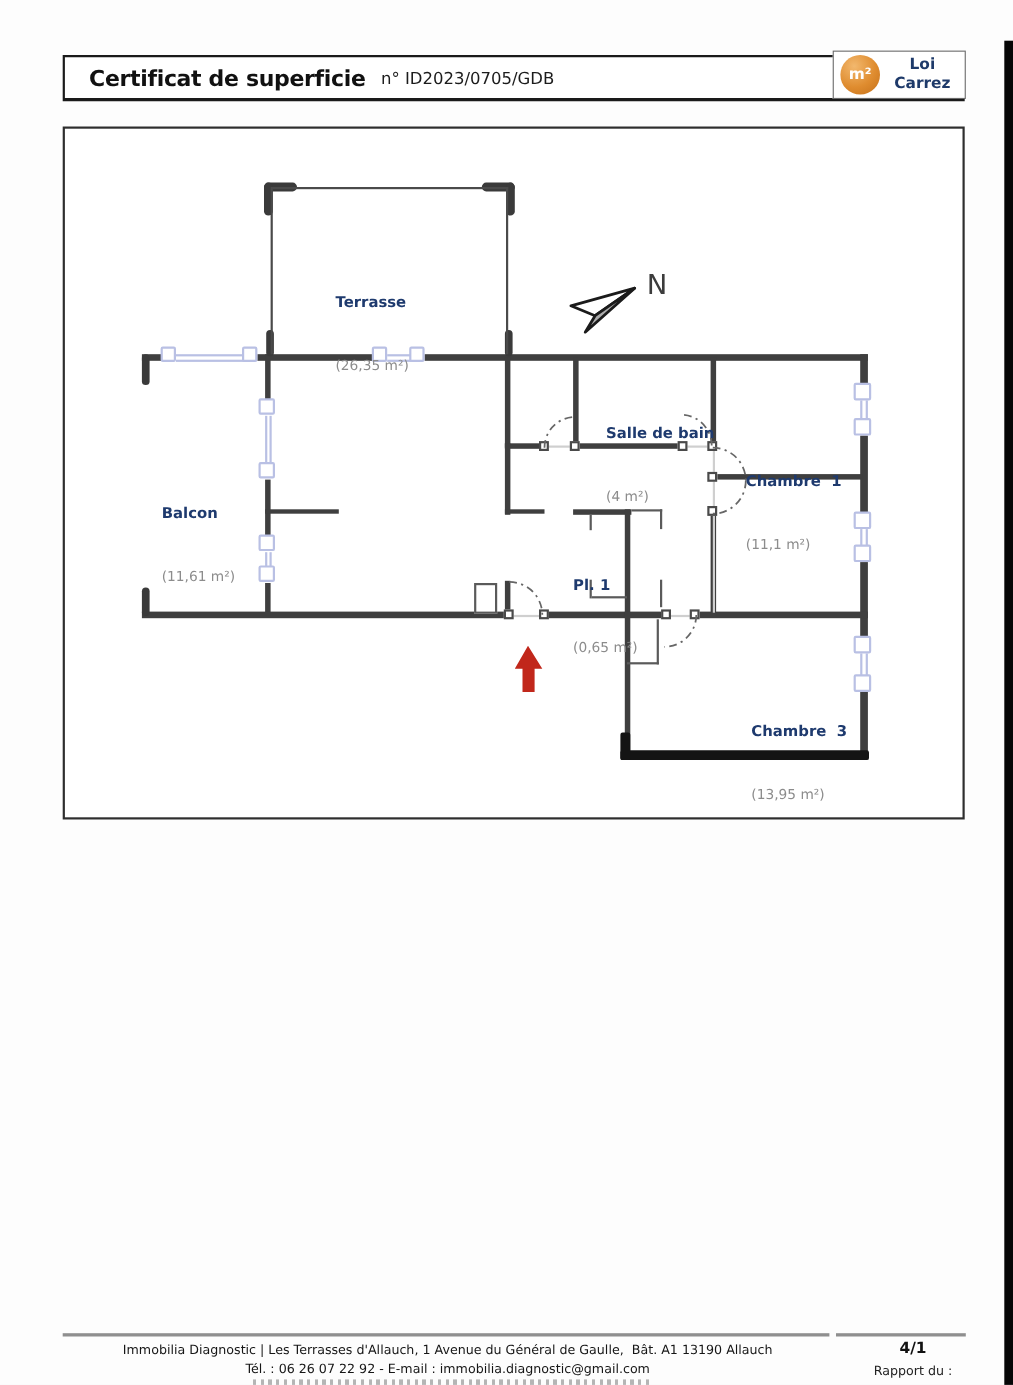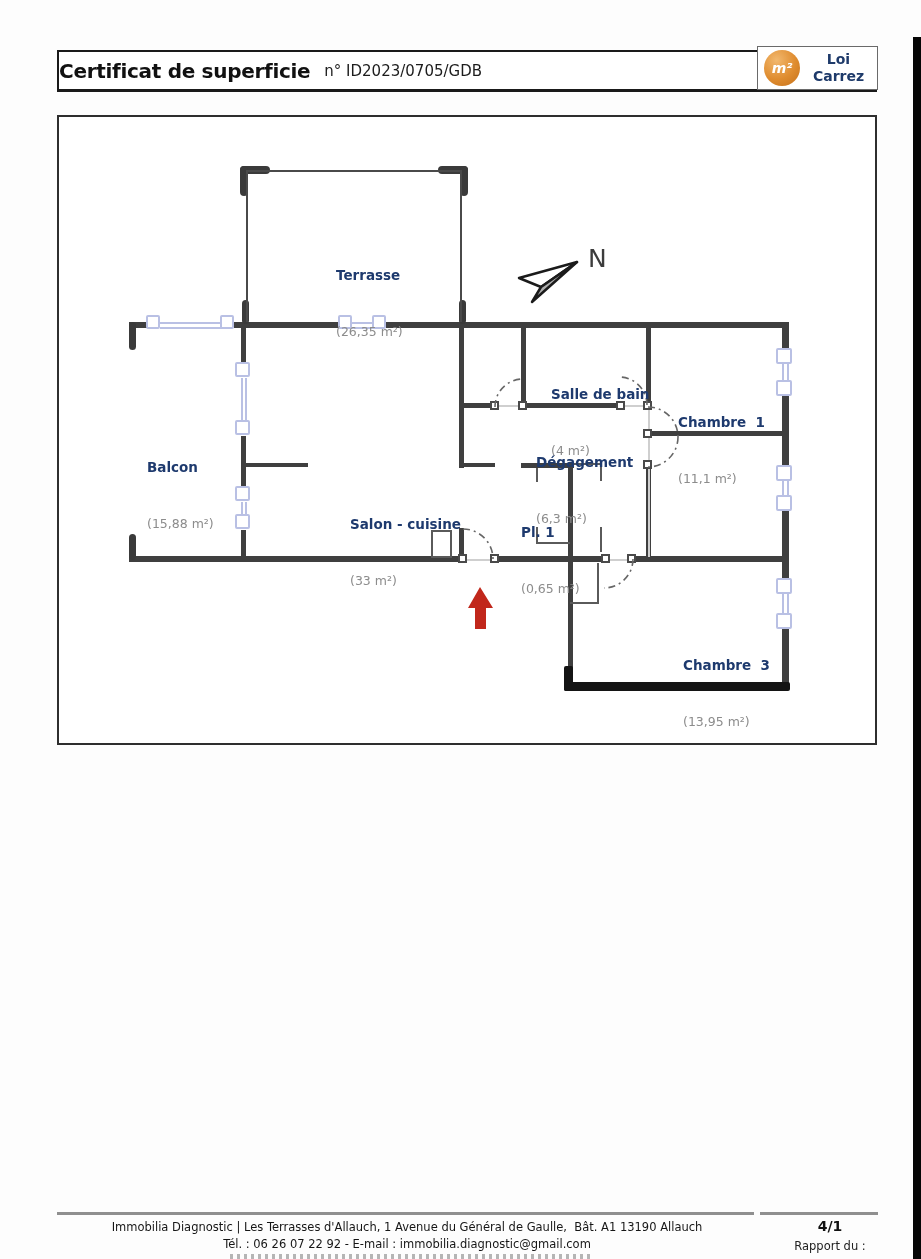--- a/index.html
+++ b/index.html
@@ -14,28 +14,28 @@
   .g{background:#cfcfcf;}
   .d{background:#5a5a5a;}
   .post{background:#3a3a3a;border-radius:4px;}
   .wbh{background:#fff;border-top:2px solid #b9c0e4;border-bottom:2px solid #b9c0e4;}
   .wbv{background:#fff;border-left:2px solid #b9c0e4;border-right:2px solid #b9c0e4;}
   .ws{background:#fff;border:2px solid #b9c0e4;border-radius:2px;}
   .hs{background:#fff;border:2px solid #4a4a4a;}
   .fixture{background:#fff;border:2px solid #5a5a5a;}
   
   .header-box{left:57px;top:50px;width:820px;height:42px;border:2px solid #1a1a1a;
-              border-bottom-width:3px;background:#fff;display:flex;align-items:center;padding-left:0;}
+              border-bottom-width:3px;background:#fff;display:flex;align-items:center;padding-left:22px;}
   .title{font-size:20px;font-weight:bold;color:#111;letter-spacing:-0.3px;}
   .docnum{font-size:15px;color:#1c1c1c;margin-left:14px;}
   .badge{left:757px;top:46px;width:121px;height:44px;border:1.5px solid #6a6a6a;background:#fff;
          display:flex;align-items:center;}
   .badge-circle{width:36px;height:36px;margin-left:6px;border-radius:50%;
          background:radial-gradient(circle at 35% 28%,#f2b86e,#df8c2f 55%,#c4701a);
-         color:#fff;font-size:14px;font-weight:bold;display:flex;align-items:center;justify-content:center;font-style:italic;}
+         color:#fff;font-size:14px;font-weight:bold;display:flex;align-items:center;justify-content:center;}
   .badge-text{flex:1;text-align:center;color:#1e3a6a;font-weight:bold;font-size:14px;line-height:1.25;}
   
   .plan-frame{left:57px;top:115px;width:820px;height:630px;border:2px solid #2e2e2e;background:#fff;}
   
   .room-label{white-space:pre;}
   .rname{font-size:13.5px;font-weight:bold;color:#1e3a6e;}
   .rarea{font-size:12.5px;color:#8c8c8c;margin-top:3px;}
   .nlabel{font-size:25px;color:#3c3c3c;}
   
   .f-rule{background:#8f8f8f;}
@@ -166,41 +166,33 @@
     </g>
     <g stroke="#1b1b1b" stroke-width="2.5" stroke-linejoin="round">
       <polygon points="577,262 519,278 541,287" fill="#ffffff"></polygon>
       <polygon points="577,262 541,287 532,302" fill="#adadad"></polygon>
     </g>
     <path d="M 480 587 L 493 608 L 486 608 L 486 629 L 475 629 L 475 608 L 468 608 Z" fill="#c1271b"></path>
   </svg>
 
   <div class="abs nlabel" style="left:588px;top:244px">N</div>
 
-  <div class="abs room-label" style="left:336px;top:229px">
+  <div class="abs room-label" style="left:305px;top:229px">
     <div class="rname">Terrasse</div>
     <div class="rarea">(26,35 m²)</div>
   </div>
   <div class="abs room-label" style="left:147px;top:421px">
     <div class="rname">Balcon</div>
-    <div class="rarea">(15,88 m²)</div>
-  </div>
-  <div class="abs room-label" style="left:350px;top:478px">
-    <div class="rname">Salon - cuisine</div>
-    <div class="rarea">(33 m²)</div>
+    <div class="rarea">(11,61 m²)</div>
   </div>
   <div class="abs room-label" style="left:551px;top:348px">
     <div class="rname">Salle de bain</div>
     <div class="rarea">(4 m²)</div>
   </div>
-  <div class="abs room-label" style="left:536px;top:416px">
-    <div class="rname">Dégagement</div>
-    <div class="rarea">(6,3 m²)</div>
-  </div>
-  <div class="abs room-label" style="left:678px;top:376px">
+  <div class="abs room-label" style="left:678px;top:392px">
     <div class="rname">Chambre  1</div>
     <div class="rarea">(11,1 m²)</div>
   </div>
   <div class="abs room-label" style="left:683px;top:619px">
     <div class="rname">Chambre  3</div>
     <div class="rarea">(13,95 m²)</div>
   </div>
   <div class="abs room-label" style="left:521px;top:486px">
     <div class="rname">Pl. 1</div>
     <div class="rarea">(0,65 m²)</div>

